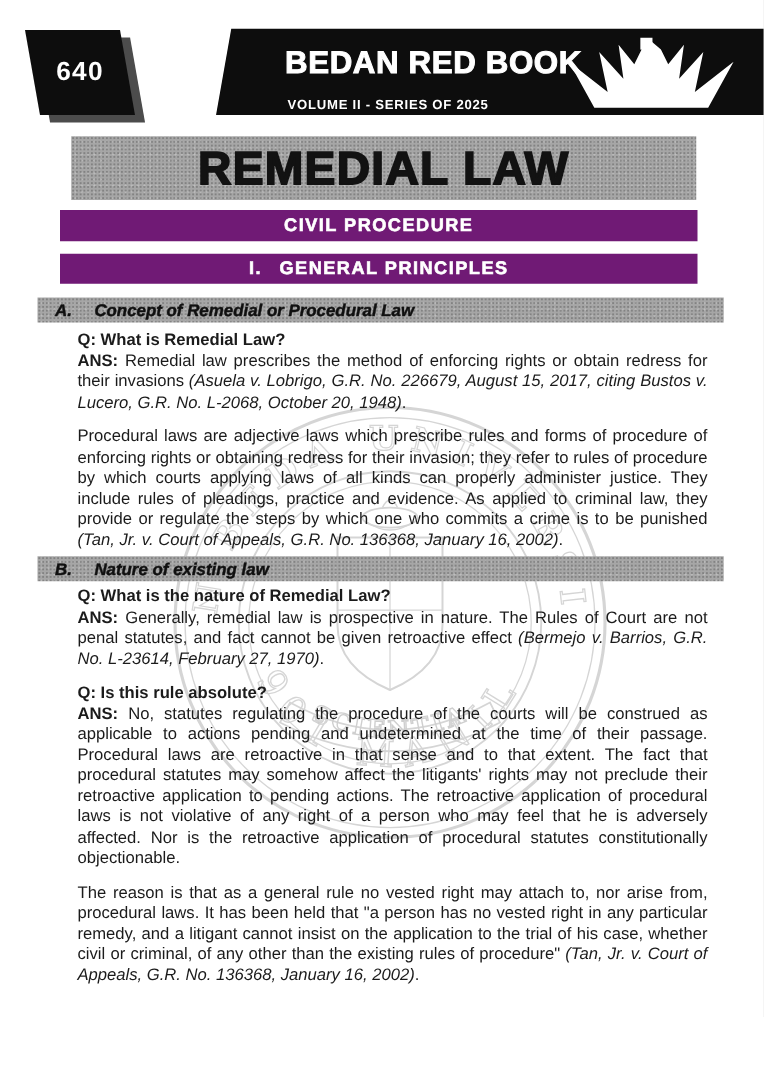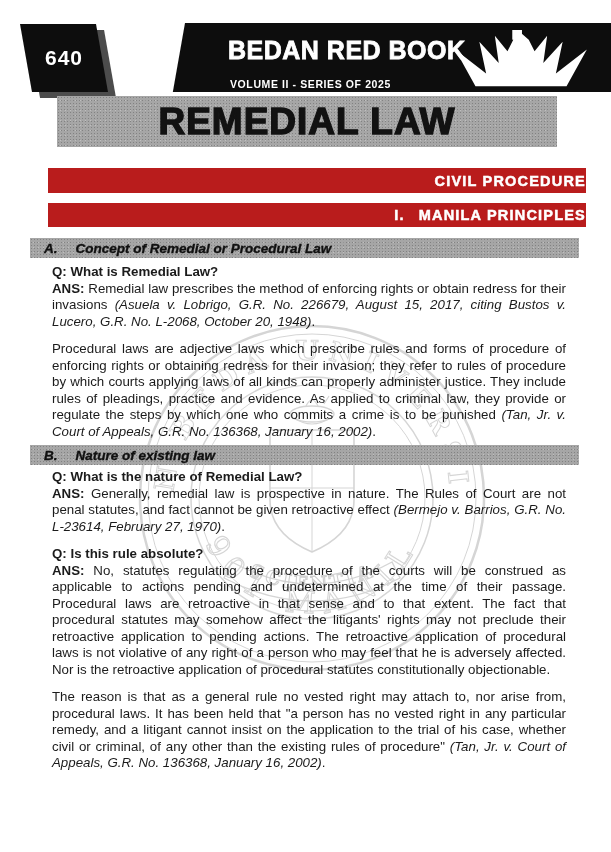--- a/index.html
+++ b/index.html
@@ -33,49 +33,49 @@
   .crown{position:absolute;left:452px;top:30px;width:138px;height:62px;}
   
   .dotted-gray{
     background-color:#a6a6a6;
     background-image:
       radial-gradient(rgba(0,0,0,.22) .6px, transparent 1px),
       radial-gradient(rgba(255,255,255,.28) .6px, transparent 1px);
     background-size:3px 3px,5px 5px;background-position:0 0,1px 2px;
   }
   .remedial-banner{
-    position:absolute;left:57px;top:96px;width:500px;height:51px;
+    position:absolute;left:57px;top:109px;width:500px;height:51px;
     display:flex;align-items:center;justify-content:center;
   }
   .remedial-banner span{
     font-size:37px;font-weight:bold;color:#121212;letter-spacing:1px;
     -webkit-text-stroke:1.4px #121212;white-space:nowrap;
   }
   .black-bar{
-    position:absolute;left:48px;width:510px;background:#b91c1c;color:#fff;
-    display:flex;align-items:center;justify-content:flex-end;
-    font-weight:bold;letter-spacing:1.2px;padding-left:28px;-webkit-text-stroke:.5px #fff;
+    position:absolute;left:48px;width:510px;background:#701a75;color:#fff;
+    display:flex;align-items:center;justify-content:center;
+    font-weight:bold;letter-spacing:1.2px;-webkit-text-stroke:.5px #fff;
   }
   .civil-bar{top:168px;height:25px;font-size:14.5px;}
   .chapter-bar{top:203px;height:24px;font-size:14.5px;}
   .chapter-bar .lbl{margin-right:14px;}
   .section-bar{
     position:absolute;left:30px;width:549px;height:20px;
     display:flex;align-items:center;color:#101010;
     font-size:13.5px;font-weight:bold;font-style:italic;
     -webkit-text-stroke:.35px #101010;
   }
   .section-bar .lbl{margin-left:14px;margin-right:18px;}
   .bar-a{top:238px;}
   .bar-b{top:445px;}
   
   .content{position:absolute;left:48px;width:518px;font-size:13.3px;line-height:16.5px;}
   .content-1{top:264px;}
   .content-2{top:469px;}
-  .block{margin:0 0 11px 4px;text-align:justify;}
+  .block{margin:0 0 11px 14px;text-align:justify;}
   .q{font-weight:bold;text-align:left;}
   .b{font-weight:bold;}
   .i{font-style:italic;}
   .note{font-style:italic;}
   .note .u{
     font-weight:bold;text-decoration:underline;
     text-decoration-thickness:1.8px;text-underline-offset:2px;
   }
   
   .seal{position:absolute;left:132px;top:318px;width:360px;height:360px;opacity:.55;}
@@ -128,21 +128,21 @@
 
   <div class="remedial-banner dotted-gray">
     <span>REMEDIAL LAW</span>
   </div>
 
   <div class="black-bar civil-bar">
     <span>CIVIL PROCEDURE</span>
   </div>
   <div class="black-bar chapter-bar">
     <span class="lbl">I.</span>
-    <span>MANILA PRINCIPLES</span>
+    <span>GENERAL PRINCIPLES</span>
   </div>
 
   <div class="section-bar dotted-gray bar-a">
     <span class="lbl">A.</span>
     <span>Concept of Remedial or Procedural Law</span>
   </div>
 
   <div class="content content-1">
     <div class="block">
       <div class="q">Q: What is Remedial Law?</div>

